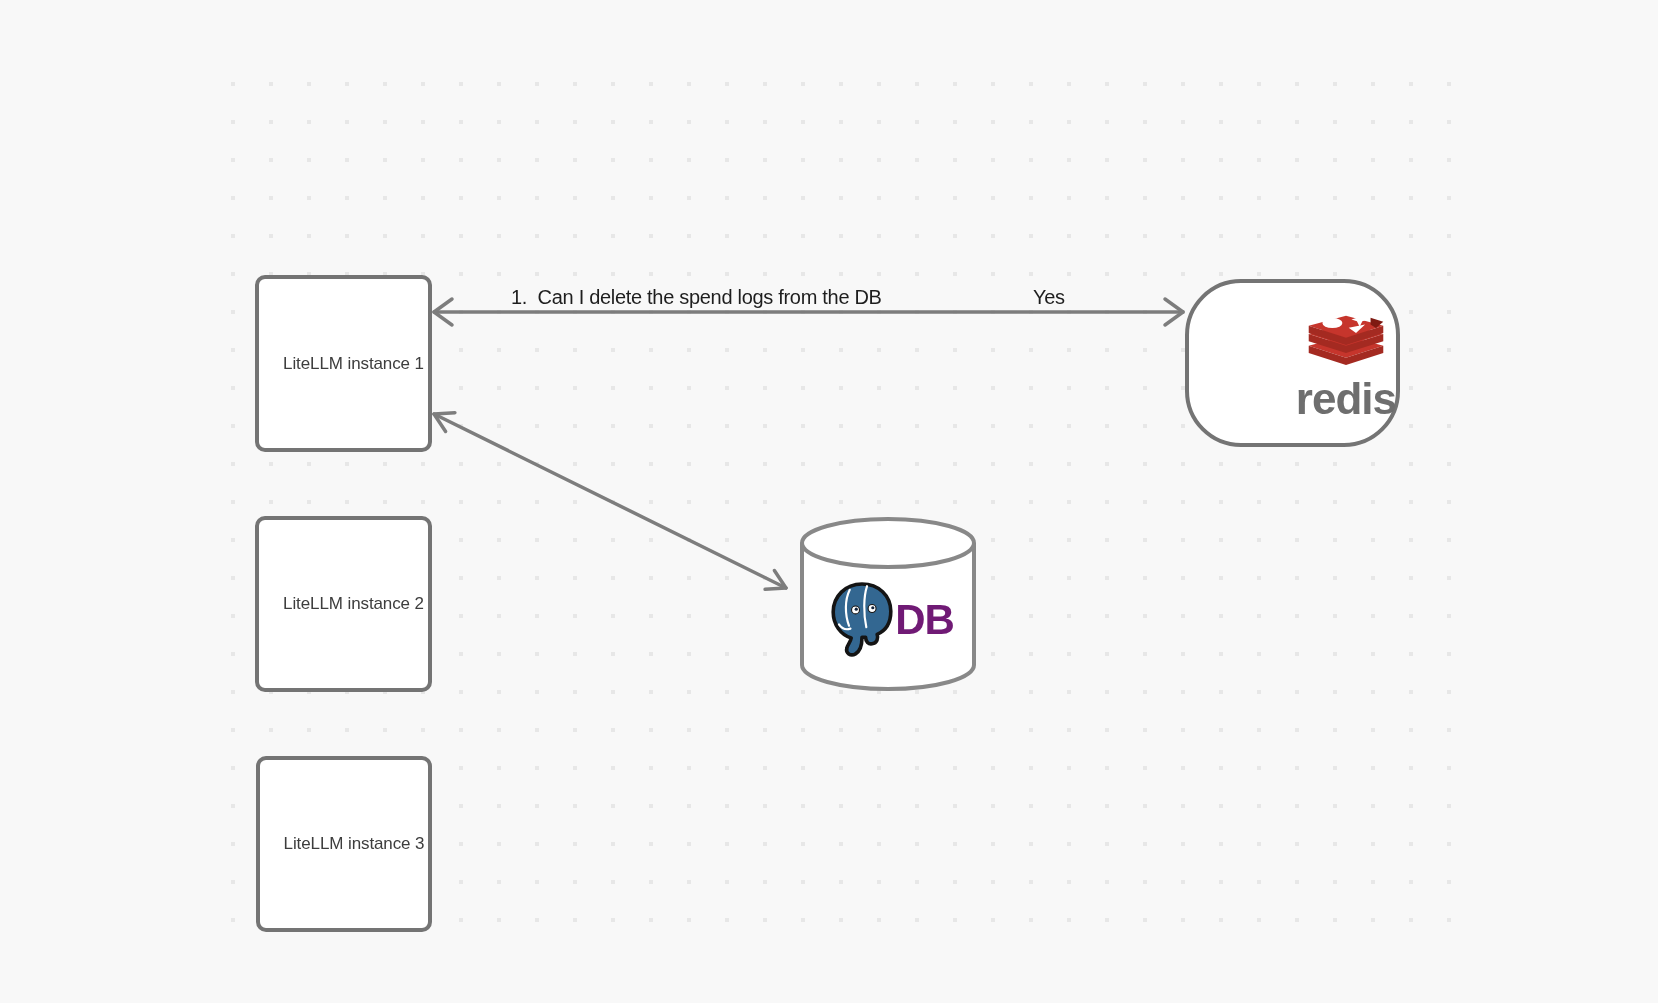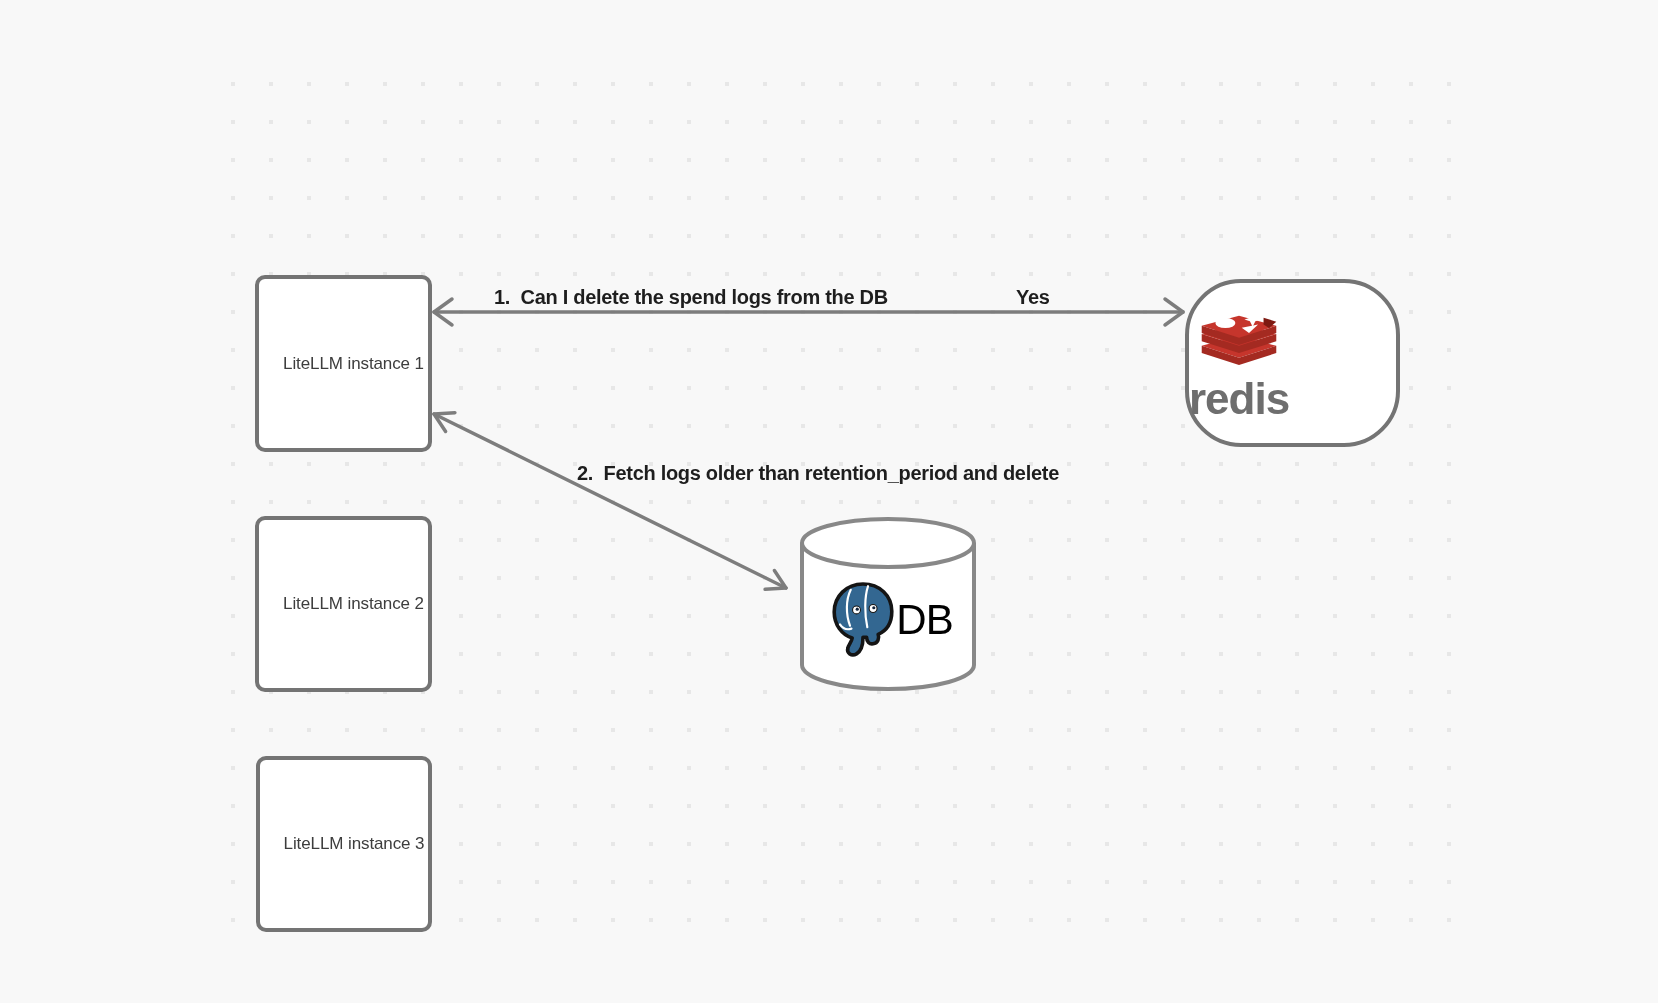--- a/index.html
+++ b/index.html
@@ -23,36 +23,36 @@
     display:flex;align-items:center;justify-content:center;
     font-size:17px;color:#3d3d3d;letter-spacing:-0.1px;padding-left:20px;
   }
   .box-1{left:255px;top:275px;}
   .box-2{left:255px;top:516px;height:176px;border-radius:10px;}
   .box-3{left:256px;top:756px;width:176px;height:176px;}
   .redis-node{
     position:absolute;box-sizing:border-box;
     left:1185px;top:279px;width:215px;height:168px;
     background:#ffffff;border:4px solid #747474;border-radius:56px;
-    display:flex;flex-direction:column;align-items:flex-start;justify-content:center;
+    display:flex;flex-direction:column;align-items:flex-end;justify-content:center;
     padding-top:6px;
   }
   .redis-wordmark{
     font-size:44px;font-weight:700;color:#6e6e6e;letter-spacing:-1px;
     line-height:1;margin-top:1px;
   }
   .db-cylinder{position:absolute;left:799px;top:515px;width:178px;height:178px;}
   .db-content{
     position:absolute;left:806px;top:578px;width:168px;height:84px;
     display:flex;align-items:center;justify-content:center;
   }
-  .db-label{font-size:42px;font-weight:400;color:#000000;margin-left:-3px;letter-spacing:-1px;}
+  .db-label{font-size:42px;font-weight:700;color:#701a75;margin-left:-3px;letter-spacing:-1px;}
   .edge-label{
     position:absolute;white-space:pre;
-    font-size:20px;font-weight:700;color:#1e1e1e;letter-spacing:-0.3px;line-height:24px;
+    font-size:20px;font-weight:400;color:#1e1e1e;letter-spacing:-0.3px;line-height:24px;margin-left:17px;
   }
   .label-1{left:494px;top:285px;}
   .label-yes{left:1016px;top:285px;}
   .label-2{left:577px;top:461px;}
 </style>
 </head>
 <body>
 
 <div class="canvas">
 
@@ -121,15 +121,14 @@
       <circle cx="41" cy="40" r="5.5" fill="#ffffff" stroke="#141414" stroke-width="1.5"></circle>
       <circle cx="42" cy="39" r="2.2" fill="#12233a"></circle>
       <circle cx="64" cy="38" r="5.5" fill="#ffffff" stroke="#141414" stroke-width="1.5"></circle>
       <circle cx="65" cy="37" r="2.2" fill="#12233a"></circle>
     </svg>
     <span class="db-label">DB</span>
   </div>
 
   <div class="edge-label label-1">1.  Can I delete the spend logs from the DB</div>
   <div class="edge-label label-yes">Yes</div>
-  <div class="edge-label label-2">2.  Fetch logs older than retention_period and delete</div>
 
 </div>
 
 </body></html>

